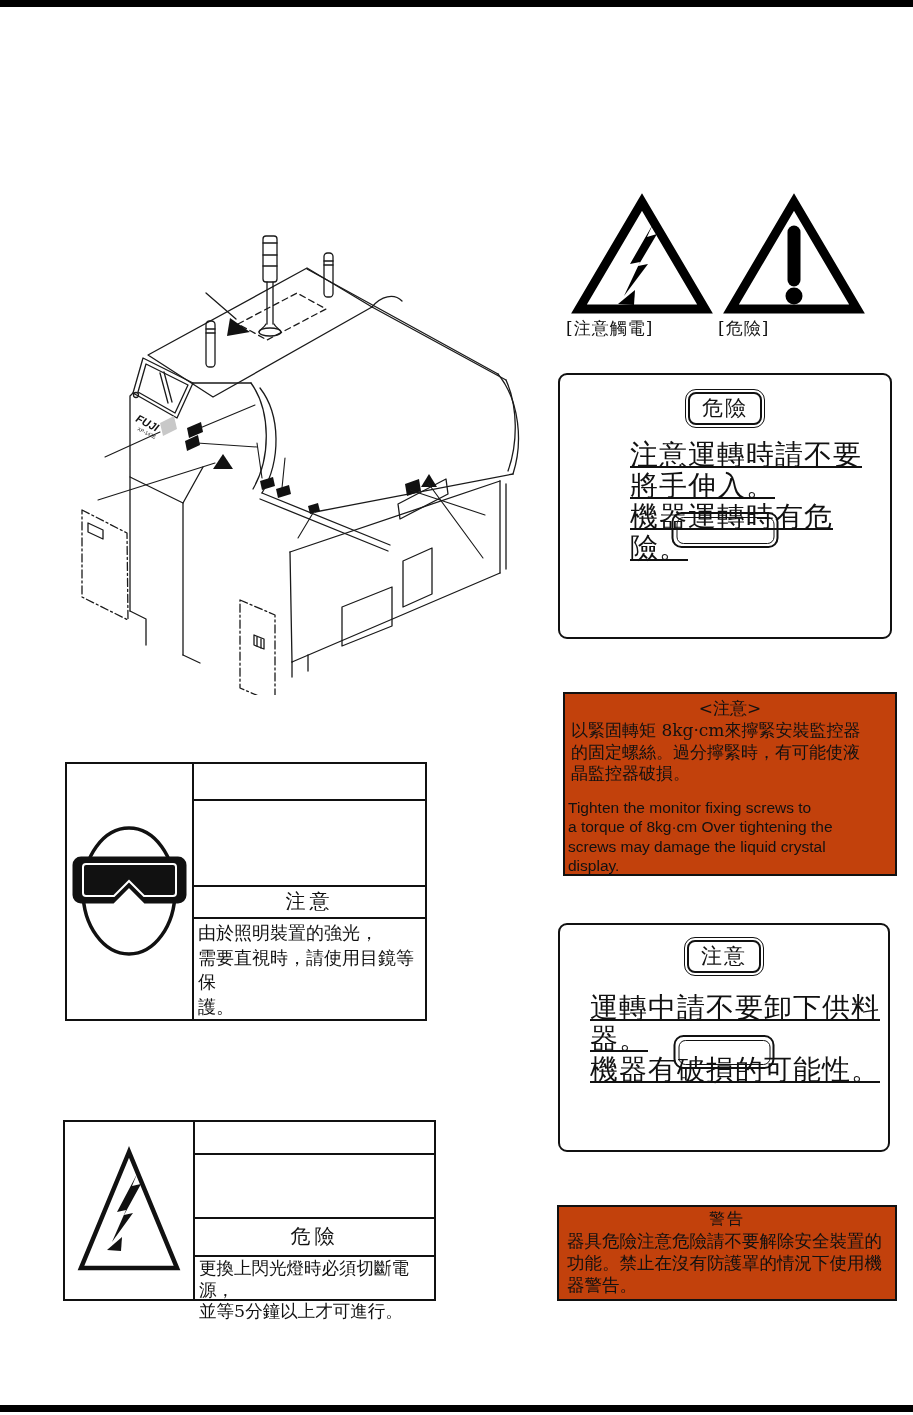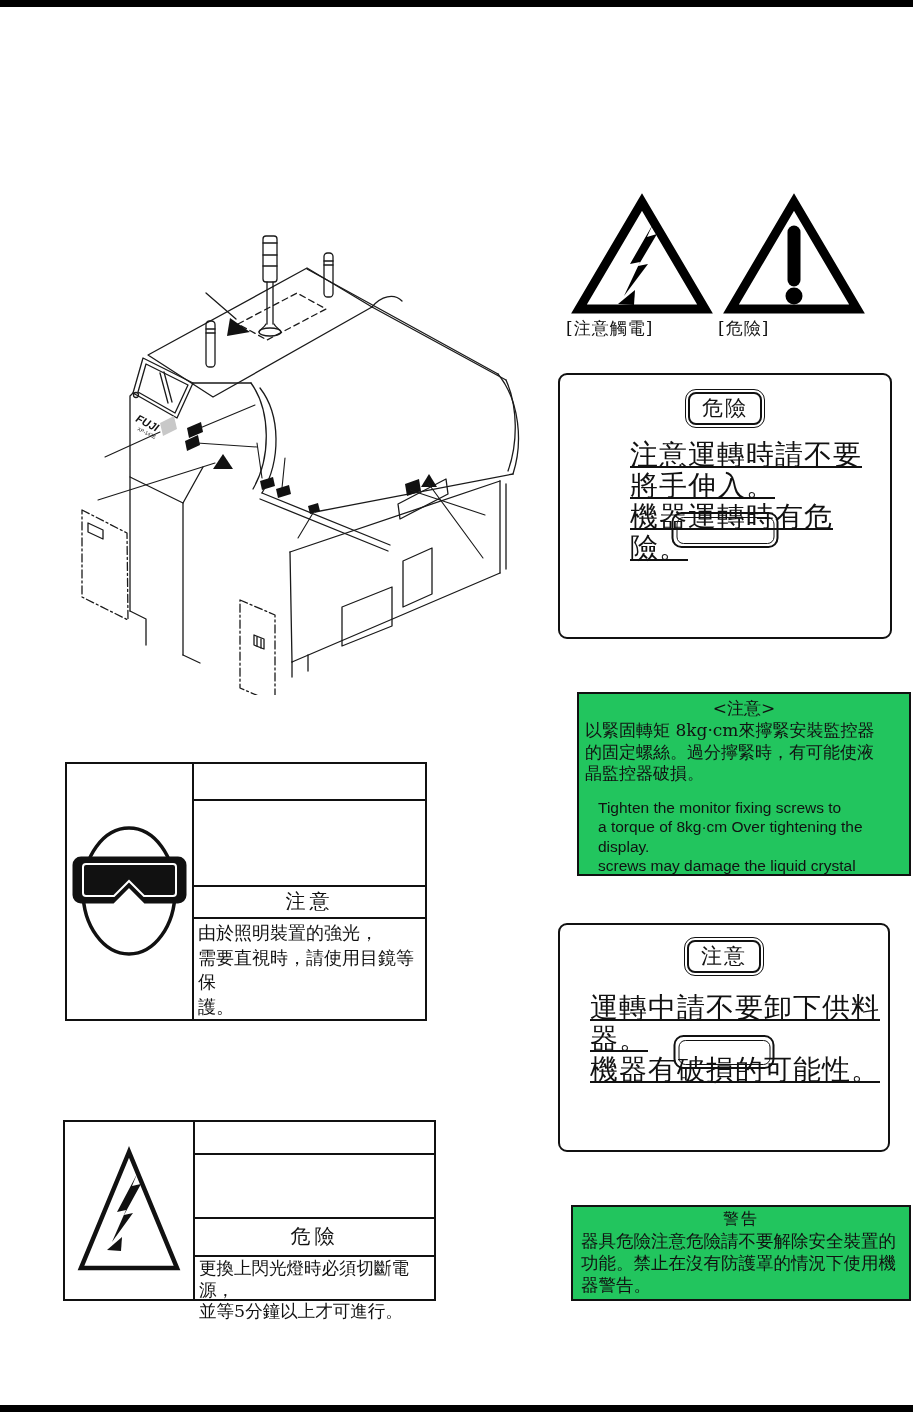--- a/index.html
+++ b/index.html
@@ -16,21 +16,21 @@
   .badge{display:inline-block;border:1.5px solid #111;border-radius:11px;padding:2px;}
   .badge-in{display:block;border:2px solid #111;border-radius:8px;padding:1px 12px;
             font-size:21px;line-height:27px;letter-spacing:2px;}
   .badge-wrap{text-align:center;}
   .pill{position:absolute;left:50%;transform:translateX(-50%);
         border:2px solid #111;border-radius:10px;padding:2.5px;}
   .pill-in{display:block;border:1.5px solid #111;border-radius:7px;width:96px;height:25px;}
   .ptext{font-size:28px;line-height:31px;letter-spacing:1px;text-decoration:underline;}
 
   
-  .spanel{position:absolute;border:2px solid #111;background:#22c55e;margin-left:14px;}
+  .spanel{position:absolute;border:2px solid #111;background:#c2410c;}
   .center{text-align:center;}
 
   
   .ltable{position:absolute;border:2.5px solid #111;background:#fff;}
   .vline{position:absolute;top:0;bottom:0;width:2px;background:#111;}
   .hline{position:absolute;height:2px;background:#111;}
   .cell-title{position:absolute;text-align:center;font-size:20px;letter-spacing:4px;}
   .cell-text{position:absolute;}
 
   .cap{position:absolute;top:317px;width:152px;text-align:left;font-size:17px;letter-spacing:1px;}
@@ -171,25 +171,25 @@
     </span>
   </div>
 
   <div class="spanel" style="left:563px;top:692px;width:330px;height:180px;">
     <div class="center" style="font-size:17px;margin-top:3px;">&lt;注意&gt;</div>
     <div style="font-size:17px;line-height:21.5px;padding:0 6px;">
       <div>以緊固轉矩 8kg·cm來擰緊安裝監控器</div>
       <div>的固定螺絲。過分擰緊時，有可能使液</div>
       <div>晶監控器破損。</div>
     </div>
-    <div class="en" style="font-size:15.5px;line-height:19.5px;padding:0 19px;margin-top:13px;">
+    <div class="en" style="font-size:15.5px;line-height:19.5px;padding:0 3px;margin-top:13px;">
       <div>Tighten the monitor fixing screws to</div>
       <div>a torque of 8kg·cm Over tightening the</div>
+      <div>screws may damage the liquid crystal</div>
       <div>display.</div>
-      <div>screws may damage the liquid crystal</div>
     </div>
   </div>
 
   <div class="rpanel" style="left:558px;top:923px;width:328px;height:225px;">
     <div class="badge-wrap" style="margin-top:12px;">
       <span class="badge"><span class="badge-in">注意</span></span>
     </div>
     <div class="ptext" style="margin:16px 0 0 30px;">
       <div>運轉中請不要卸下供料器。</div>
       <div>機器有破損的可能性。</div>

